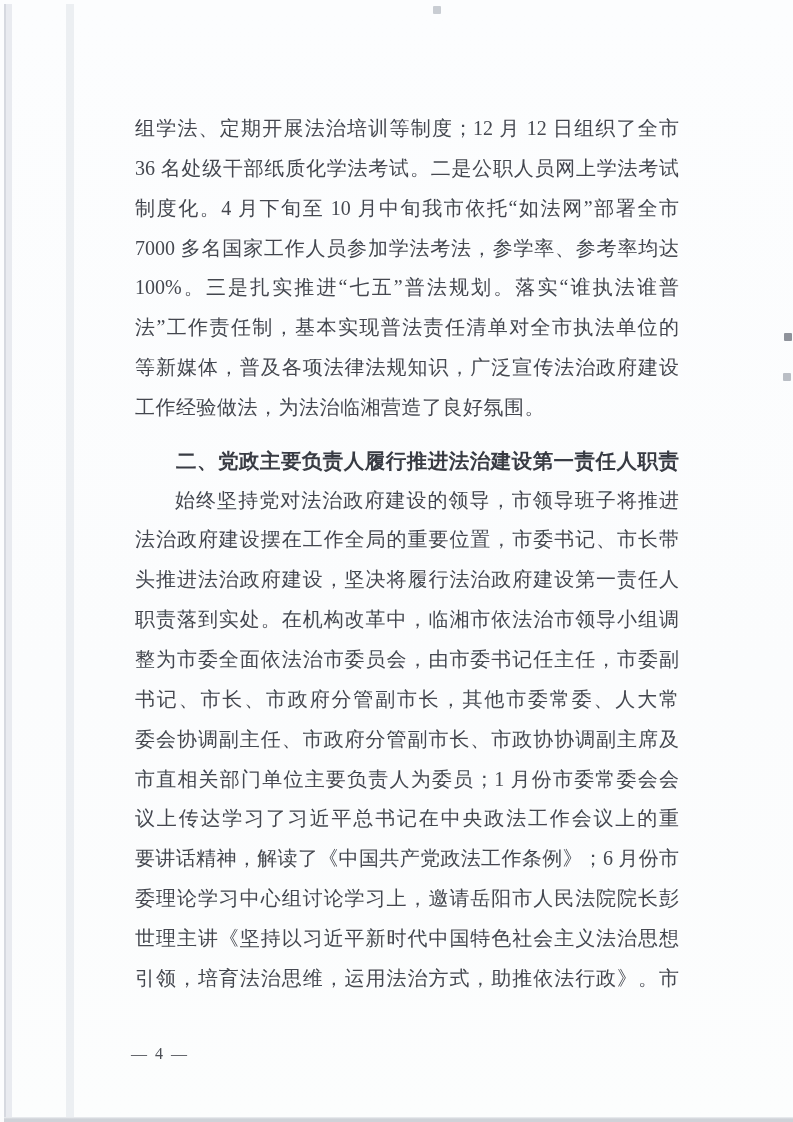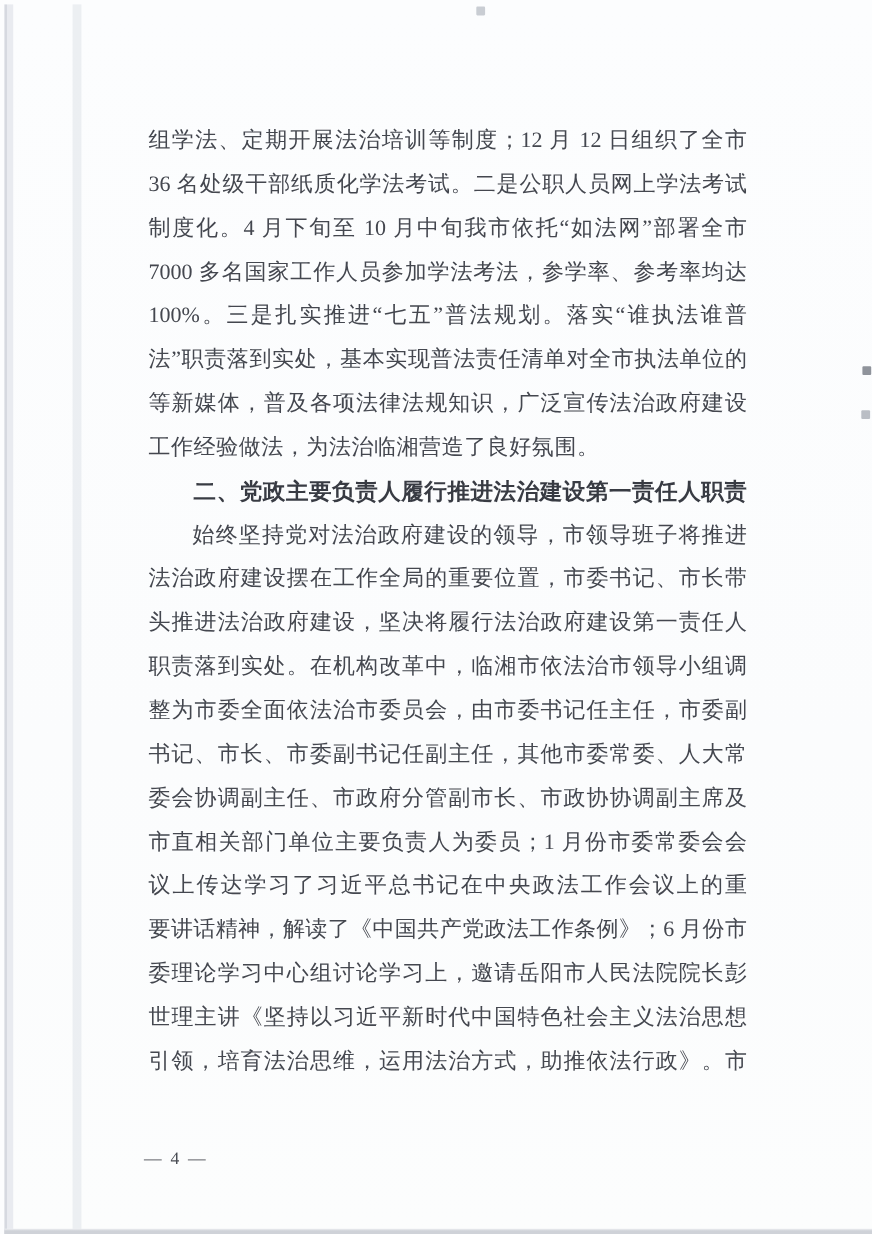--- a/index.html
+++ b/index.html
@@ -64,20 +64,21 @@
     text-align-last: left;
     letter-spacing: 0.5px;
   }
   .line.indent { text-indent: 2em; }
   .line.heading {
     font-family: "Liberation Sans", "DejaVu Sans", sans-serif;
     font-weight: bold;
     font-size: 20.5px;
     color: var(--ink-heading);
     text-indent: 2em;
+    margin-top: 13px;
   }
   .footer {
     position: absolute;
     left: 123px;
     top: 1034px;
     height: 24px;
     line-height: 24px;
     font-size: 16px;
     letter-spacing: 2px;
     color: #4a4d54;
@@ -90,30 +91,30 @@
 <div class="scan-page">
   <div class="edge-left"></div>
   <div class="scan-streak"></div>
 
   <div class="content" id="text-block">
       <div class="line body">组学法、定期开展法治培训等制度；12 月 12 日组织了全市</div>
       <div class="line body">36 名处级干部纸质化学法考试。二是公职人员网上学法考试</div>
       <div class="line body">制度化。4 月下旬至 10 月中旬我市依托“如法网”部署全市</div>
       <div class="line body">7000 多名国家工作人员参加学法考法，参学率、参考率均达</div>
       <div class="line body">100%。三是扎实推进“七五”普法规划。落实“谁执法谁普</div>
-      <div class="line body">法”职责落到实处，基本实现普法责任清单对全市执法单位的</div>
+      <div class="line body">法”工作责任制，基本实现普法责任清单对全市执法单位的</div>
       <div class="line body">等新媒体，普及各项法律法规知识，广泛宣传法治政府建设</div>
       <div class="line body body-end">工作经验做法，为法治临湘营造了良好氛围。</div>
       <div class="line heading">二、党政主要负责人履行推进法治建设第一责任人职责</div>
       <div class="line body indent">始终坚持党对法治政府建设的领导，市领导班子将推进</div>
       <div class="line body">法治政府建设摆在工作全局的重要位置，市委书记、市长带</div>
       <div class="line body">头推进法治政府建设，坚决将履行法治政府建设第一责任人</div>
       <div class="line body">职责落到实处。在机构改革中，临湘市依法治市领导小组调</div>
       <div class="line body">整为市委全面依法治市委员会，由市委书记任主任，市委副</div>
-      <div class="line body">书记、市长、市委副书记任副主任，其他市委常委、人大常</div>
+      <div class="line body">书记、市长、市政府分管副市长，其他市委常委、人大常</div>
       <div class="line body">委会协调副主任、市政府分管副市长、市政协协调副主席及</div>
       <div class="line body">市直相关部门单位主要负责人为委员；1 月份市委常委会会</div>
       <div class="line body">议上传达学习了习近平总书记在中央政法工作会议上的重</div>
       <div class="line body">要讲话精神，解读了《中国共产党政法工作条例》；6 月份市</div>
       <div class="line body">委理论学习中心组讨论学习上，邀请岳阳市人民法院院长彭</div>
       <div class="line body">世理主讲《坚持以习近平新时代中国特色社会主义法治思想</div>
       <div class="line body">引领，培育法治思维，运用法治方式，助推依法行政》。市</div>
     </div>
 
   <div class="footer">— 4 —</div>

